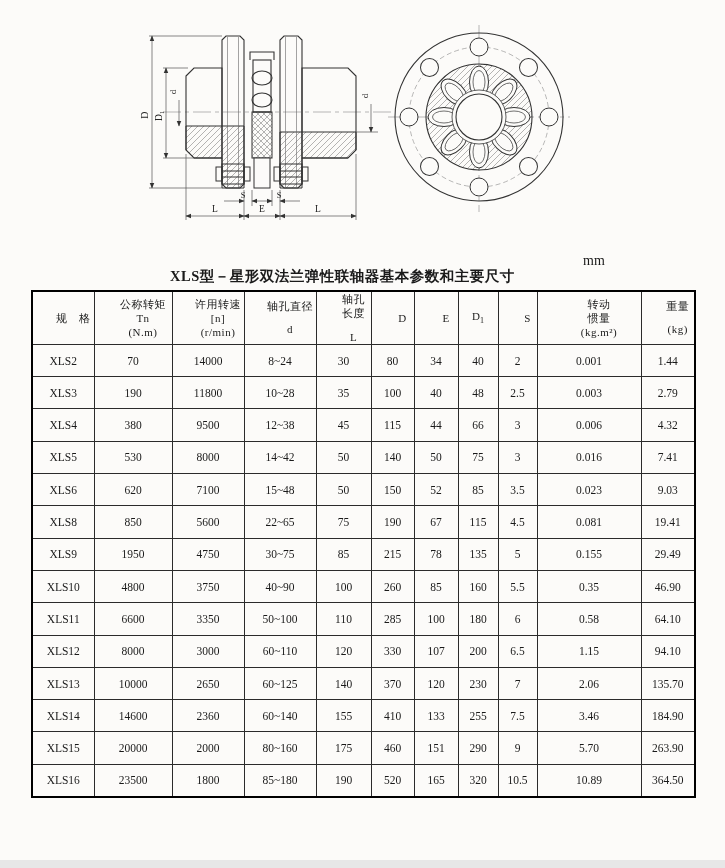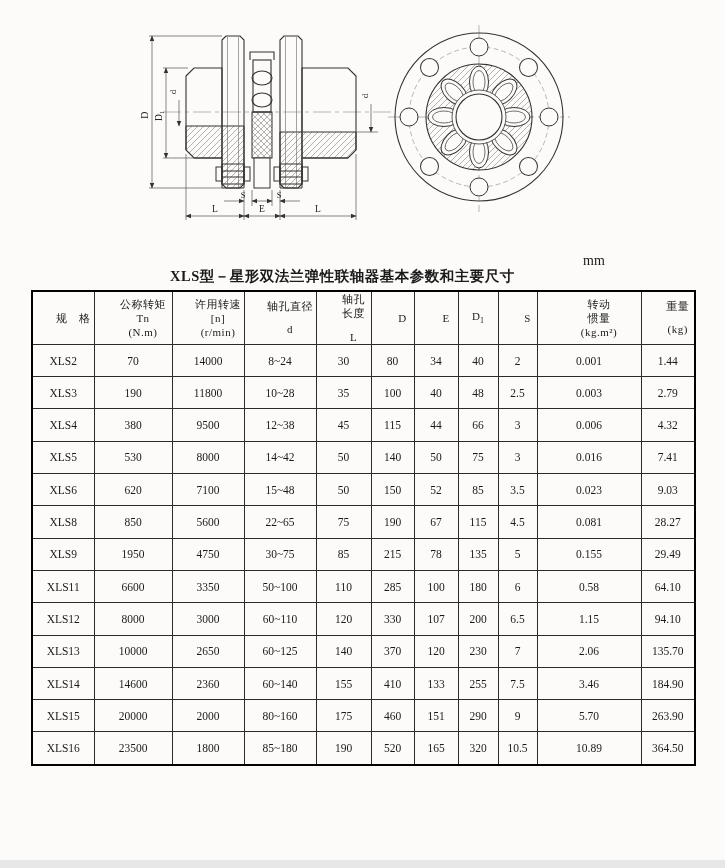--- a/index.html
+++ b/index.html
@@ -335,36 +335,49 @@
         <td>XLS8</td>
         <td>850</td>
         <td>5600</td>
         <td>22~65</td>
         <td>75</td>
         <td>190</td>
         <td>67</td>
         <td>115</td>
         <td>4.5</td>
         <td>0.081</td>
-        <td>28.27</td>
+        <td>19.41</td>
       </tr>
       <tr>
         <td>XLS9</td>
         <td>1950</td>
         <td>4750</td>
         <td>30~75</td>
         <td>85</td>
         <td>215</td>
         <td>78</td>
         <td>135</td>
         <td>5</td>
         <td>0.155</td>
         <td>29.49</td>
       </tr>
       <tr>
+        <td>XLS10</td>
+        <td>4800</td>
+        <td>3750</td>
+        <td>40~90</td>
+        <td>100</td>
+        <td>260</td>
+        <td>85</td>
+        <td>160</td>
+        <td>5.5</td>
+        <td>0.35</td>
+        <td>46.90</td>
+      </tr>
+      <tr>
         <td>XLS11</td>
         <td>6600</td>
         <td>3350</td>
         <td>50~100</td>
         <td>110</td>
         <td>285</td>
         <td>100</td>
         <td>180</td>
         <td>6</td>
         <td>0.58</td>

